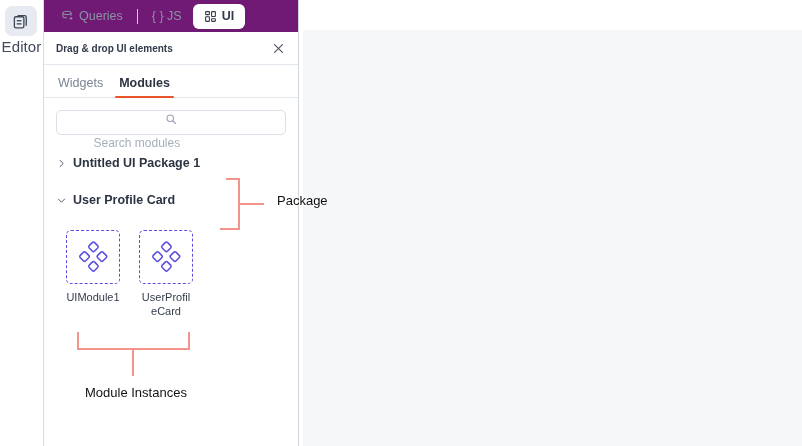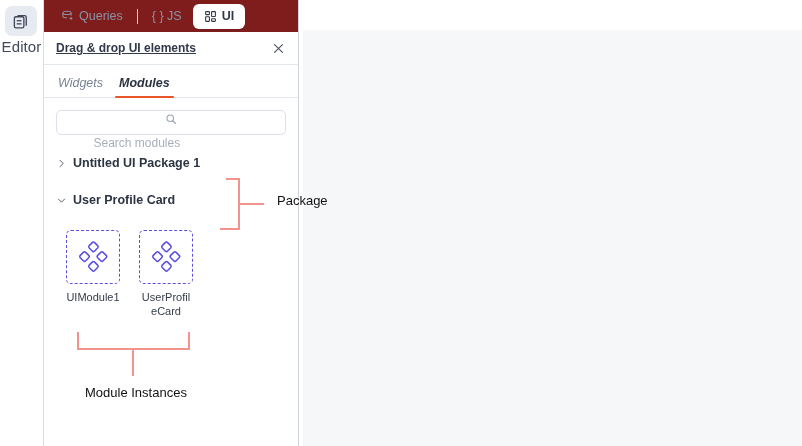--- a/index.html
+++ b/index.html
@@ -24,42 +24,42 @@
   }
   .rail-label { font-size:15px; color:#41495a; letter-spacing:.1px; }
 
   
   .panel {
     position:absolute; left:44px; top:0; width:255px; height:446px;
     background:#ffffff; border-right:1px solid #cfd6e0;
     display:flex; flex-direction:column;
   }
   .tabbar {
-    height:32px; background:#7f1d1d; display:flex; align-items:center;
+    height:32px; background:#701a75; display:flex; align-items:center;
     padding:0 6px; gap:0;
   }
   .tab {
     height:25px; display:flex; align-items:center; gap:5px;
     padding:0 11px; border-radius:6px; font-size:12.5px;
     color:#8b93a4; cursor:pointer; white-space:nowrap;
   }
   .tab.active { background:#ffffff; color:#31394a; font-weight:600; box-shadow:0 1px 2px rgba(30,40,60,.10); }
   .tab-sep { width:1px; height:15px; background:#c9d0db; margin:0 3px; }
   .tab .ic { display:flex; align-items:center; }
 
   .panel-head {
     height:33px; display:flex; align-items:center; justify-content:space-between;
     padding:0 12px; border-bottom:1px solid #e3e8ee;
   }
-  .panel-title { font-size:12px; font-weight:700; color:#31394a;text-decoration:underline; }
+  .panel-title { font-size:10px; font-weight:700; color:#31394a; }
   .close-x { width:16px; height:16px; display:flex; align-items:center; justify-content:center; cursor:pointer; }
 
   .subtabs { height:33px; display:flex; align-items:flex-end; gap:0; padding:0 6px; border-bottom:1px solid #e3e8ee; }
   .subtab {
-    position:relative; font-size:12.5px; color:#7b8494; padding:0 8px 7px 8px; cursor:pointer;font-style:italic;
+    position:relative; font-size:12.5px; color:#7b8494; padding:0 8px 7px 8px; cursor:pointer;
   }
   .subtab.active { color:#2c3443; font-weight:600;margin-top:11px; }
   .subtab.active::after {
     content:""; position:absolute; left:4px; right:4px; bottom:-1px; height:2.5px;
     background:#e8552a; border-radius:2px;
   }
 
   .panel-body { flex:1; padding:12px 12px 0 12px; position:relative; }
 
   .search {

